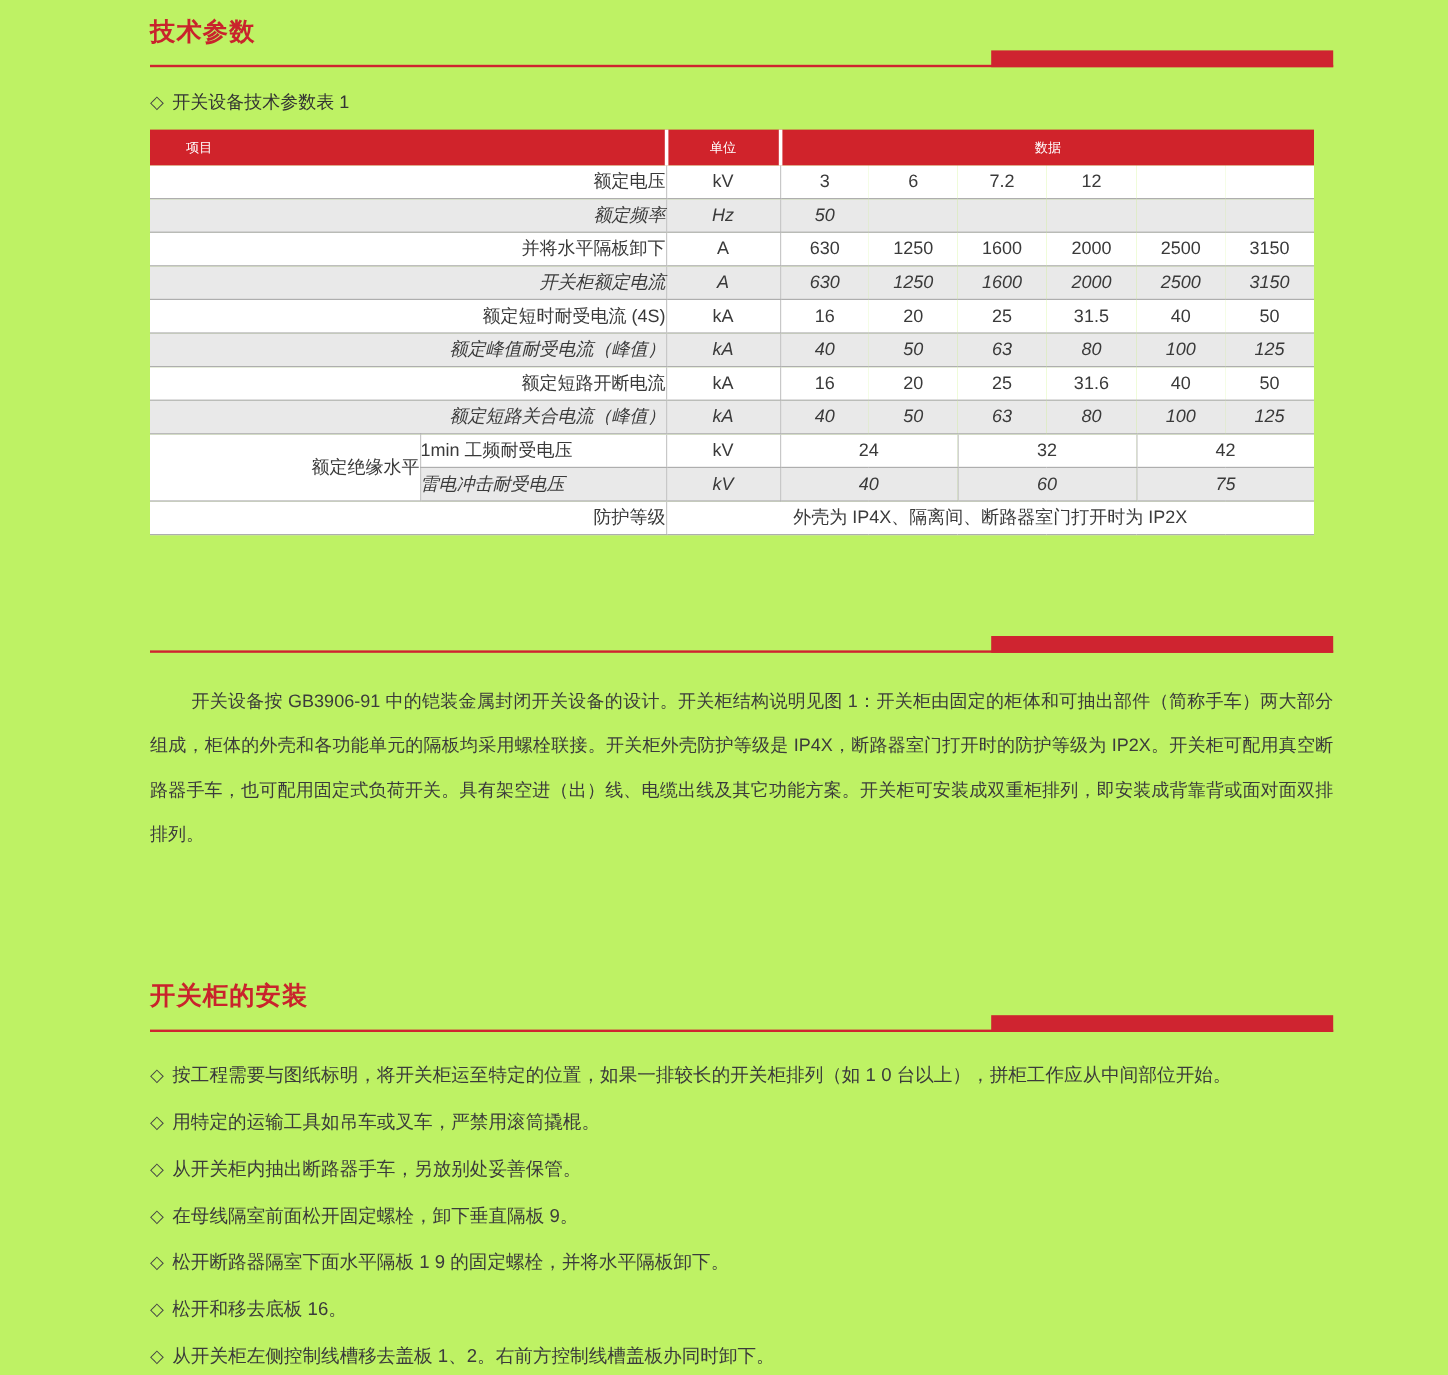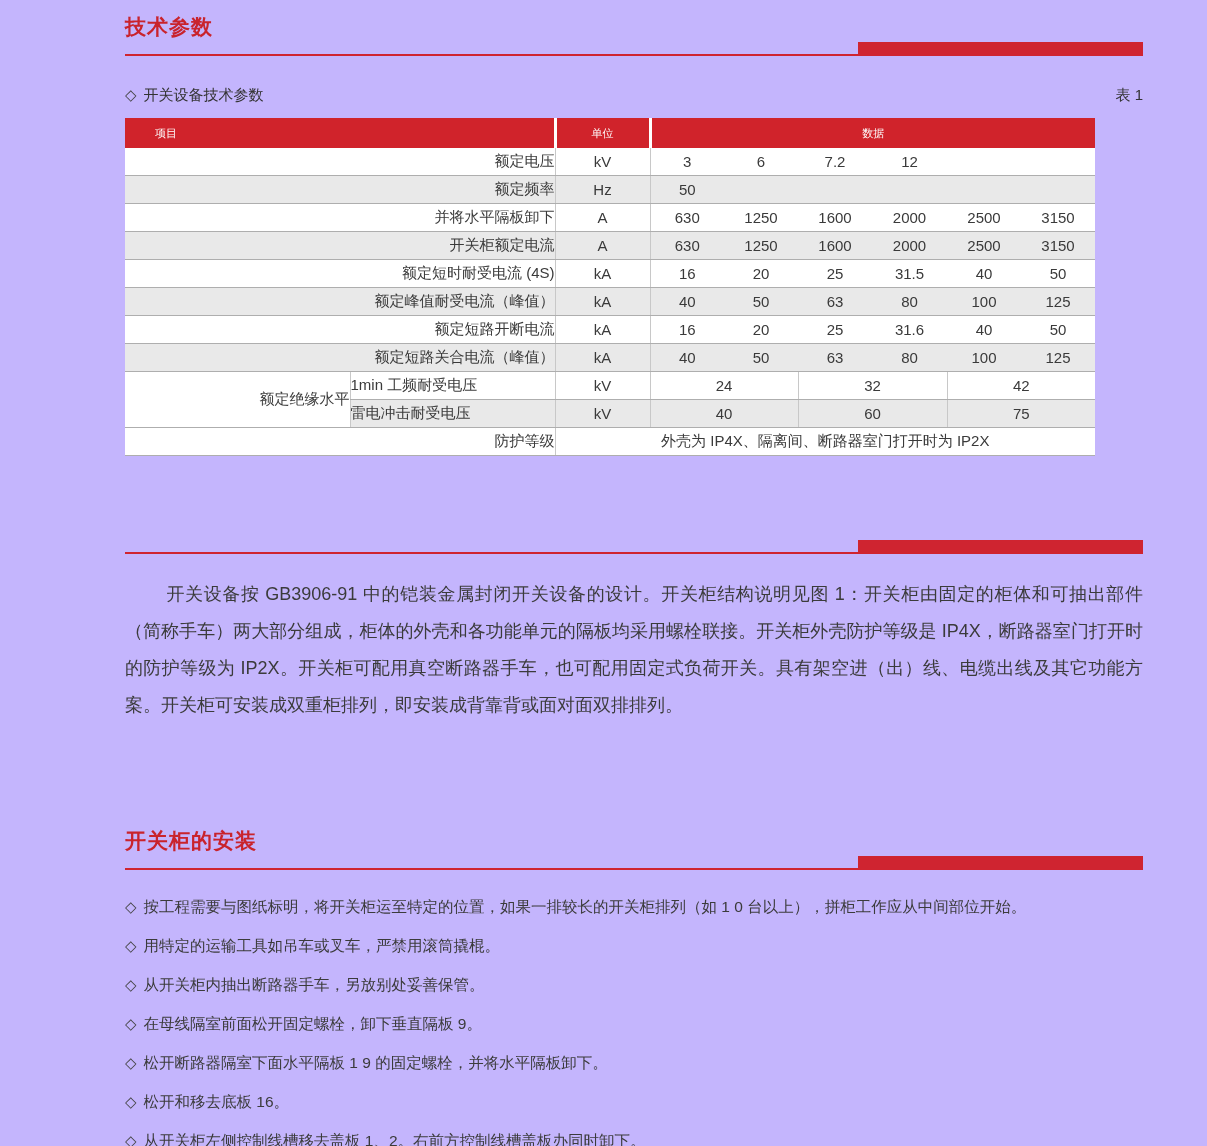--- a/index.html
+++ b/index.html
@@ -1,55 +1,55 @@
 <!DOCTYPE html>
 <html><head>
 <meta charset="utf-8">
 <style>
   html,body{margin:0;padding:0;background:#fff;}
   .page{
     width:1207px;height:1146px;box-sizing:border-box;
-    padding:14px 64px 0 125px;background:#c4b5fd;
+    padding:14px 96px 0 125px;background:#bef264;
     font-family:"Liberation Sans",sans-serif;color:#3b3b3b;
     overflow:hidden;
   }
   
   .sec-title{
     margin:0;color:#c9232c;font-size:21px;line-height:26px;font-weight:bold;
     letter-spacing:1px;
   }
   .rule{position:relative;height:14px;margin-top:2px;}
   .rule .line{position:absolute;left:0;right:0;bottom:0;height:2px;background:#cf2430;}
   .rule .bar{position:absolute;right:0;bottom:0;width:285px;height:14px;background:#cf2430;}
 
   
-  .subrow{display:flex;justify-content:space-between;align-items:center;margin-top:30px;font-size:15px;color:#333;}
+  .subrow{display:flex;justify-content:flex-start;align-items:center;margin-top:20px;font-size:15px;color:#333;}
   .diamond{margin-right:7px;font-size:15px;color:#444;}
 
   
   table.params{border-collapse:collapse;table-layout:fixed;width:970px;margin-top:13px;font-size:15px;color:#3a3a3a;}
   table.params th{background:#d0232b;color:#fff;font-weight:normal;height:28px;font-size:11px;}
   th.h-item{text-align:left;padding-left:30px;}
   th.h-unit,th.h-data{text-align:center;border-left:3px solid #fff;}
   table.params td{height:27px;padding:0;border-bottom:1px solid #aeaeae;}
   td.lbl{text-align:right;padding-left:15px;}
   td.sublbl{text-align:left;padding-left:12px;border-left:1px solid #c8c8c8;}
   td.unit{text-align:center;border-left:1px solid #c8c8c8;border-right:1px solid #c8c8c8;}
   td.val{text-align:center;}
   td.mval{text-align:center;}
   td.mval + td.mval{border-left:1px solid #c8c8c8;text-align:center;}
   td.prot{text-align:center;border-left:1px solid #c8c8c8;}
-  tr.striped td{background:#e9e9e9;}
+  tr.striped td{background:#e9e9e9;font-style:italic;}
   tr.plain td{background:#fff;}
   td.rowspan-lbl{background:#fff !important;}
 
   
   .sec2{margin-top:84px;}
   .para{
-    margin:22px 0 0 0;font-size:18px;line-height:37px;color:#3b3b3b;
+    margin:22px 0 0 0;font-size:15px;line-height:37px;color:#3b3b3b;
     text-align:justify;text-indent:2.3em;
   }
 
   
   .sec3{margin-top:104px;}
   .bullets{margin-top:26px;}
   .bullet{display:flex;align-items:flex-start;margin-bottom:17px;font-size:15.5px;line-height:22px;color:#3b3b3b;}
   .bullet .diamond{flex:0 0 auto;}
 </style>
 </head>

